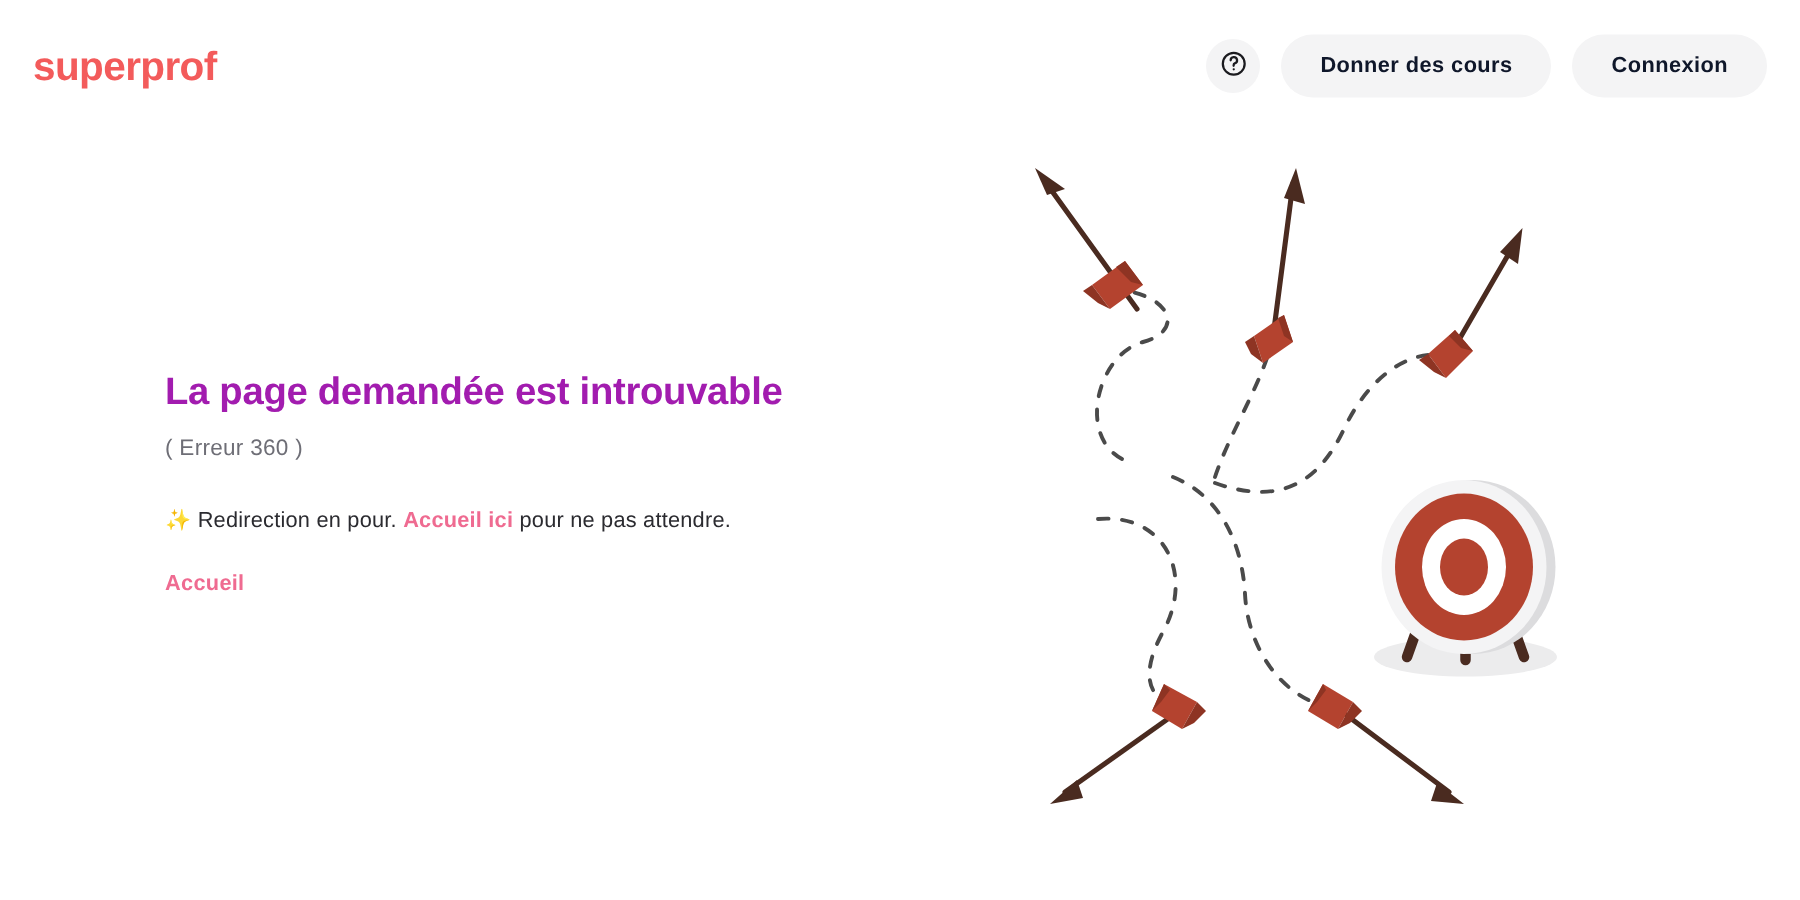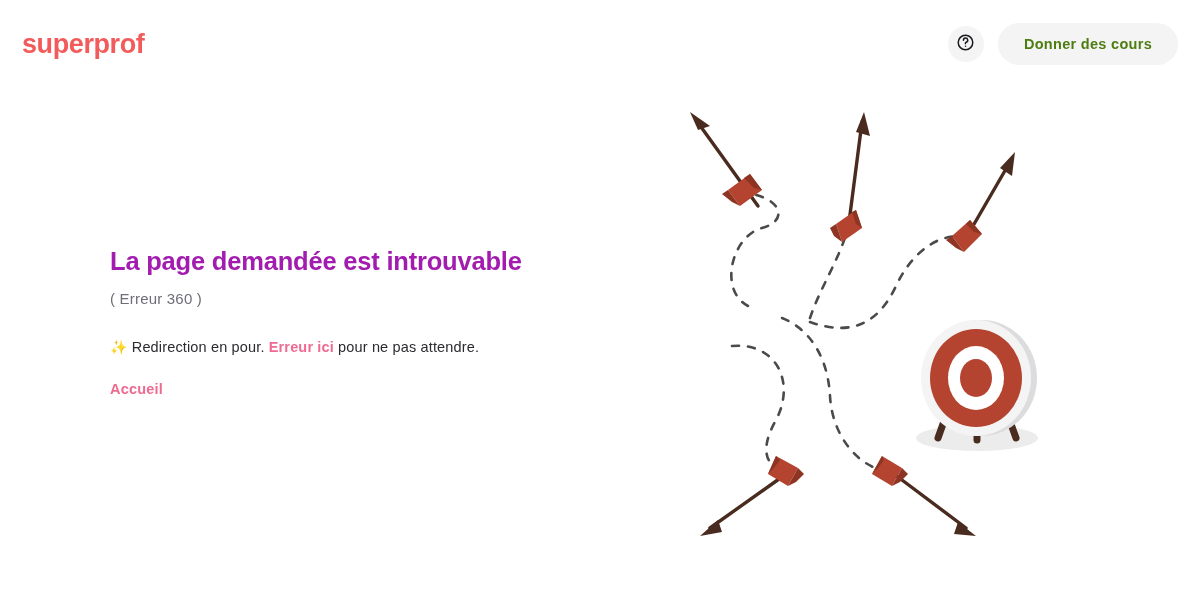--- a/index.html
+++ b/index.html
@@ -55,21 +55,21 @@
     align-items: center;
     justify-content: center;
     cursor: pointer;
     border: none;
   }
 
   .pill-btn {
     height: 42px;
     border-radius: 21px;
     background: #f4f4f5;
-    color: #4d7c0f;
+    color: #0f172a;
     font-size: 14.5px;
     font-weight: 700;
     letter-spacing: 0.3px;
     display: flex;
     align-items: center;
     justify-content: center;
     padding: 0 26px;
     cursor: pointer;
     border: none;
     white-space: nowrap;
@@ -158,33 +158,34 @@
           <svg width="19" height="19" viewBox="0 0 24 24" fill="none" stroke="#1b1b1f" stroke-width="1.9" stroke-linecap="round" stroke-linejoin="round">
             <circle cx="12" cy="12" r="9.2"></circle>
             <path d="M9.4 9.1a2.7 2.7 0 1 1 3.4 2.6c-.6.2-.9.8-.9 1.5v.5"></path>
             <circle cx="12" cy="16.7" r="0.95" fill="#1b1b1f" stroke="none"></circle>
           </svg>
         </span>
       </button>
 
       <button class="pill-btn">Donner des cours</button>
 
+      <button class="pill-btn">Connexion</button>
     </div>
   </div>
 
   <div class="content">
 
     <h1 class="title">La page demandée est introuvable</h1>
 
     <div class="subtitle">( Erreur 360 )</div>
 
     <div class="redirect-line">
       <span class="sparkle">✨</span>
       <span>Redirection en pour.</span>
-      <a class="link-pink">Erreur ici</a>
+      <a class="link-pink">Accueil ici</a>
       <span>pour ne pas attendre.</span>
     </div>
 
     <a class="home-link">Accueil</a>
   </div>
 
   <div class="illustration">
     <svg width="400" height="450" viewBox="0 0 400 450" fill="none">
 
       <g stroke="#4a4a4a" stroke-width="2.6" stroke-linecap="round" stroke-dasharray="7 9" fill="none">

